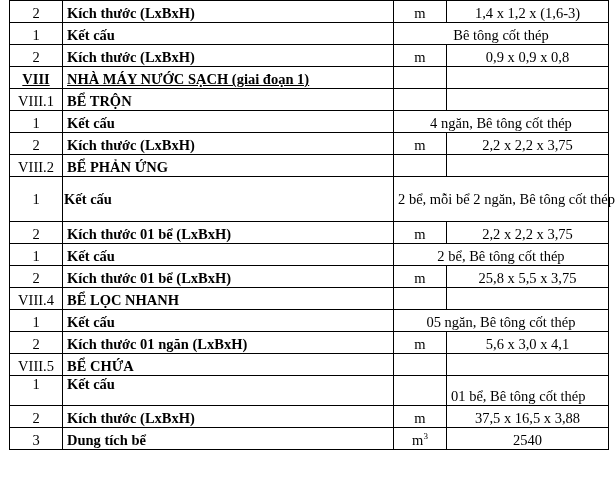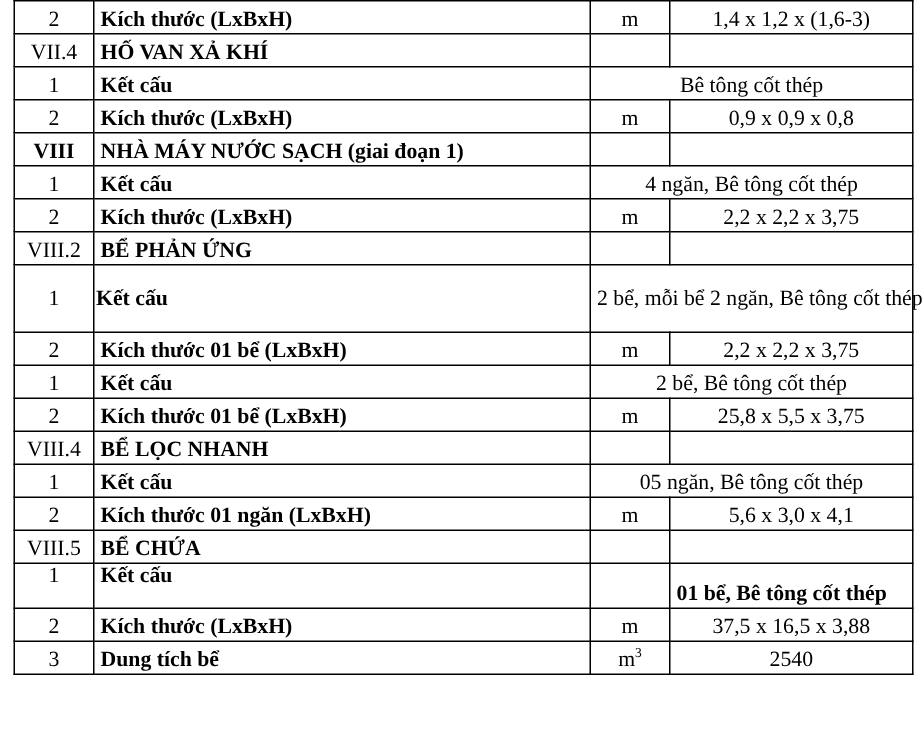--- a/index.html
+++ b/index.html
@@ -4,59 +4,59 @@
 <style>
   html, body { margin:0; padding:0; background:#ffffff; }
   body { width:616px; height:498px; overflow:hidden; position:relative;
          font-family:"Liberation Serif","DejaVu Serif",serif; font-size:14.5px; color:#000; }
   table.spec { position:absolute; left:9px; top:0; border-collapse:collapse; table-layout:fixed; width:600px; }
   table.spec td { border:1px solid #000; padding:0 4px; height:21px; line-height:17px; vertical-align:bottom; white-space:nowrap; }
   td.c-no { width:44px; text-align:center; }
   td.c-name { width:322px; text-align:left; padding-left:6px;font-weight:bold; }
   td.c-unit { width:44px; text-align:center; }
   td.c-val { text-align:center; padding-right:5px; }
-  tr.bold td { font-weight:bold; }
+  tr.bold td { font-weight:bold;text-decoration:underline; }
   tr.tall td { height:44px; vertical-align:middle; }
   tr.tall td.c-name { padding-left:1px; }
   td.wrap { white-space:normal; text-align:right; line-height:18px;margin-top:28px; }
   td.left-tight { padding-left:1px; }
   td.val-left { text-align:left; padding-left:2px; }
   sup { font-size:9px; line-height:0; }
 </style>
 </head>
 <body>
 
 <table class="spec">
   <tbody>
     <tr>
       <td class="c-no">2</td>
       <td class="c-name">Kích thước (LxBxH)</td>
       <td class="c-unit">m</td>
       <td class="c-val">1,4 x 1,2 x (1,6-3)</td>
     </tr>
     <tr>
-      <td class="c-no">VII.4</td>
-      <td class="c-name">HỐ VAN XẢ KHÍ</td>
-      <td class="c-unit"></td>
-      <td class="c-val"></td>
-    </tr>
-    <tr>
       <td class="c-no">1</td>
       <td class="c-name">Kết cấu</td>
       <td class="c-val" colspan="2">Bê tông cốt thép</td>
     </tr>
     <tr>
       <td class="c-no">2</td>
       <td class="c-name">Kích thước (LxBxH)</td>
       <td class="c-unit">m</td>
       <td class="c-val">0,9 x 0,9 x 0,8</td>
     </tr>
     <tr class="bold">
       <td class="c-no">VIII</td>
       <td class="c-name">NHÀ MÁY NƯỚC SẠCH (giai đoạn 1)</td>
+      <td class="c-unit"></td>
+      <td class="c-val"></td>
+    </tr>
+    <tr>
+      <td class="c-no">VIII.1</td>
+      <td class="c-name">BỂ TRỘN</td>
       <td class="c-unit"></td>
       <td class="c-val"></td>
     </tr>
     <tr>
       <td class="c-no">1</td>
       <td class="c-name">Kết cấu</td>
       <td class="c-val" colspan="2">4 ngăn, Bê tông cốt thép</td>
     </tr>
     <tr>
       <td class="c-no">2</td>
@@ -112,21 +112,21 @@
     <tr>
       <td class="c-no">VIII.5</td>
       <td class="c-name">BỂ CHỨA</td>
       <td class="c-unit"></td>
       <td class="c-val"></td>
     </tr>
     <tr style="height:29px;">
       <td class="c-no" style="height:29px;vertical-align:top;">1</td>
       <td class="c-name left-tight" style="height:29px;vertical-align:top;">Kết cấu</td>
       <td class="c-unit" style="height:29px;"></td>
-      <td class="c-val val-left" style="height:29px;font-weight:bold;">01 bể, Bê tông cốt thép</td>
+      <td class="c-val val-left" style="height:29px;">01 bể, Bê tông cốt thép</td>
     </tr>
     <tr>
       <td class="c-no">2</td>
       <td class="c-name">Kích thước (LxBxH)</td>
       <td class="c-unit">m</td>
       <td class="c-val">37,5 x 16,5 x 3,88</td>
     </tr>
     <tr>
       <td class="c-no">3</td>
       <td class="c-name">Dung tích bể</td>

